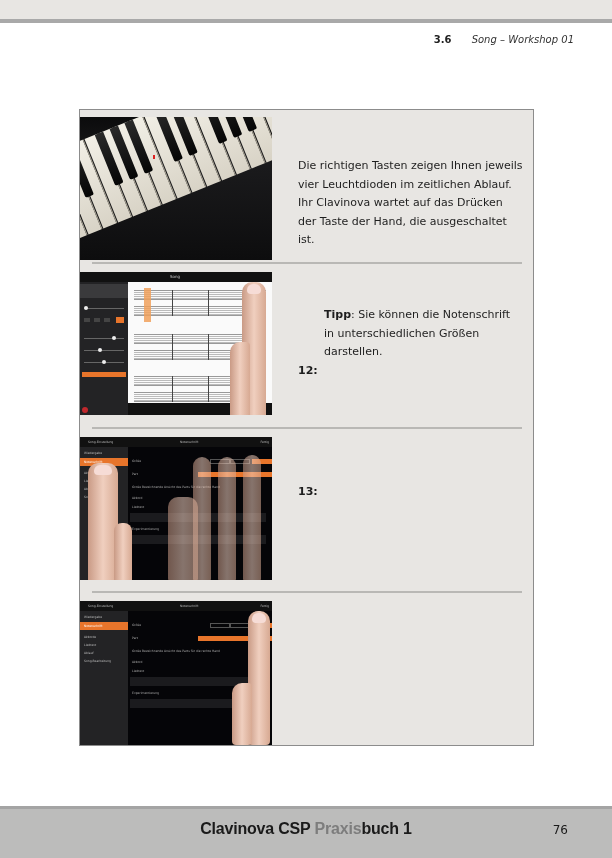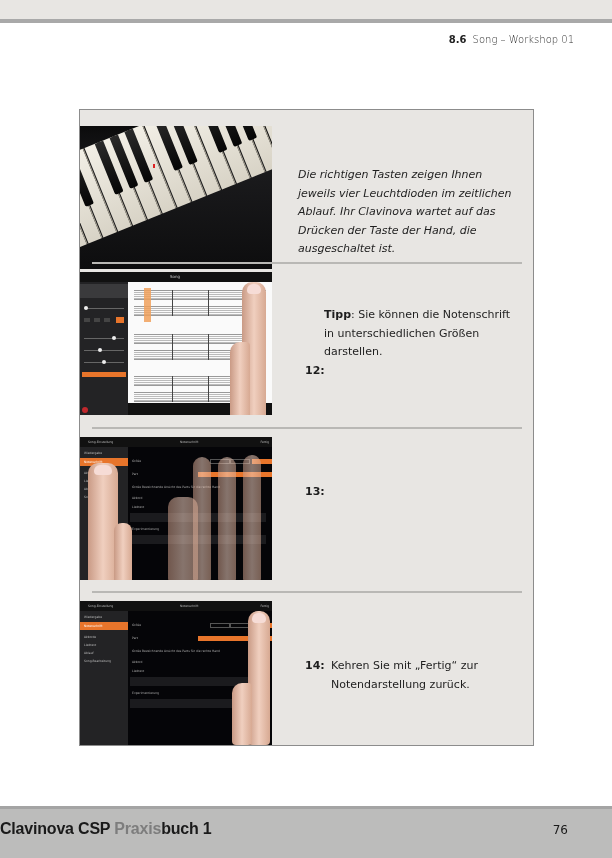--- a/index.html
+++ b/index.html
@@ -5,33 +5,33 @@
   * { box-sizing: border-box; margin: 0; padding: 0; }
   html, body { width: 612px; height: 858px; background: #ffffff; overflow: hidden; }
   body { position: relative; font-family: "DejaVu Sans", sans-serif; color: #1a1a1a; }
 
   
   .top-band { position: absolute; left: 0; top: 0; width: 612px; height: 19px; background: #e8e6e3; }
   .top-rule { position: absolute; left: 0; top: 19px; width: 612px; height: 4px; background: #a9a9a9; }
 
   .running-head { position: absolute; right: 38px; top: 34px; font-size: 10px; color: #222; white-space: nowrap; }
   .running-head .num { font-weight: bold; }
-  .running-head .title { font-weight: 300; margin-left: 3px; color: #333; }
+  .running-head .title { font-style: italic; font-weight: 300; margin-left: 17px; color: #333; }
 
   
   .panel { position: absolute; left: 79px; top: 109px; width: 455px; height: 637px; background: #e8e6e3; border: 1px solid #8c8c8c; }
 
   .row { position: absolute; left: 0; width: 453px; }
   .sep { position: absolute; left: 12px; width: 430px; height: 2px; background: #b9b8b5; }
 
   .img { position: absolute; left: 0; width: 192px; height: 143px; overflow: hidden; background: #111; }
 
   .text { position: absolute; left: 218px; width: 225px; font-size: 11px; line-height: 18.5px; color: #1e1e1e; }
   .text p { margin: 0; }
-  .step { display: flex; margin-left: 7px; }
+  .step { display: flex; }
   .step .n { width: 26px; flex: 0 0 26px; font-weight: bold; }
   .step .t { flex: 1; }
   .tip { padding-left: 26px; margin-bottom: 6px; }
   .tip b { font-weight: bold; }
 
   
   .piano { background: linear-gradient(180deg, #0b0b0c 0%, #1b1b1d 30%, #0d0d0e 100%); }
   .piano .keys { position: absolute; left: -40px; top: 40px; width: 300px; height: 120px; transform: rotate(-22deg); transform-origin: 0 0; }
   .piano .white { position: absolute; top: 0; width: 15px; height: 90px; background: linear-gradient(180deg, #f2efe6, #d8d3c6); border-right: 1px solid #a9a496; }
   .piano .black { position: absolute; top: 0; width: 9px; height: 55px; background: linear-gradient(180deg, #2a2a2a, #050505); border-radius: 0 0 2px 2px; }
@@ -56,38 +56,38 @@
   .staff { position: absolute; left: 6px; right: 6px; height: 10px; border-top: 1px solid #999; border-bottom: 1px solid #999; background: repeating-linear-gradient(180deg, transparent 0, transparent 1.5px, #bbb 1.5px, #bbb 2px); }
   .barline { position: absolute; width: 1px; background: #444; }
   .highlight { position: absolute; left: 16px; top: 6px; width: 7px; height: 34px; background: #f0a05a; opacity: 0.85; }
   .sheet-bottom { position: absolute; left: 48px; right: 0; bottom: 0; height: 12px; background: #111; }
   .side-slider { position: absolute; left: 4px; width: 40px; height: 1px; background: #666; }
   .side-knob { position: absolute; width: 4px; height: 4px; border-radius: 50%; background: #eee; }
 
   
   .footer-rule { position: absolute; left: 0; top: 806px; width: 612px; height: 3px; background: #a4a4a4; }
   .footer { position: absolute; left: 0; top: 809px; width: 612px; height: 49px; background: #bcbcbb; }
-  .footer-title { position: absolute; left: 0; width: 612px; top: 11px; font-family: "Liberation Sans", sans-serif; font-weight: bold; font-size: 16px; color: #1a1a1a; letter-spacing: -0.2px; }
+  .footer-title { position: absolute; left: 0; width: 612px; top: 11px; text-align: center; font-family: "Liberation Sans", sans-serif; font-weight: bold; font-size: 16px; color: #1a1a1a; letter-spacing: -0.2px; }
   .footer-title .grey { color: #7d7d7d; }
   .page-num { position: absolute; right: 44px; top: 14px; font-size: 12px; color: #1a1a1a; }
 </style>
 </head>
 <body>
 
 <div class="top-band"></div>
 <div class="top-rule"></div>
 
 <div class="running-head">
-  <span class="num">8.6</span>
+  <span class="num">3.6</span>
   <span class="title">Song – Workshop 01</span>
 </div>
 
 <div class="panel">
 
-  <div class="row" style="top:16px; height:152px;font-style:italic;">
+  <div class="row" style="top:7px; height:152px;">
     <div class="img piano" style="top:0;">
       <div class="keys">
         <div class="white" style="left:0"></div>
           <div class="white" style="left:16px"></div>
           <div class="white" style="left:32px"></div>
         <div class="white" style="left:48px"></div>
           <div class="white" style="left:64px"></div>
           <div class="white" style="left:80px"></div>
         <div class="white" style="left:96px"></div>
           <div class="white" style="left:112px"></div>
@@ -244,26 +244,20 @@
       <div class="setting-row" style="top:57px;">Akkord</div>
       <div class="setting-row" style="top:66px;">Liedtext</div>
       <div class="note-band" style="top:76px;"></div>
       <div class="setting-row" style="top:88px;">Experimentierung</div>
       <div class="note-band" style="top:98px;"></div>
       <div class="finger" style="left:168px; top:10px; width:22px; height:134px;">
           <div class="nail"></div>
         </div>
       <div class="finger" style="left:152px; top:82px; width:20px; height:62px; border-radius:10px 4px 4px 4px;"></div>
     </div>
-    <div class="text" style="top:56px;">
-      <div class="step">
-        <span class="n">14:</span>
-        <span class="t">Kehren Sie mit „Fertig“ zur Notendarstellung zurück.</span>
-      </div>
-    </div>
   </div>
 
 </div>
 
 <div class="footer-rule"></div>
 <div class="footer">
   <div class="footer-title">
     <span>Clavinova CSP </span><span class="grey">Praxis</span><span>buch 1</span>
   </div>
   <div class="page-num">76</div>

